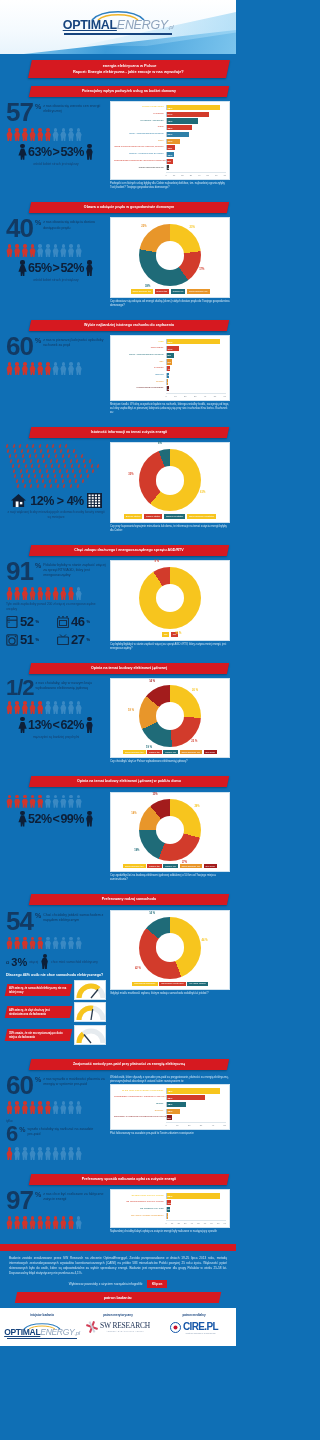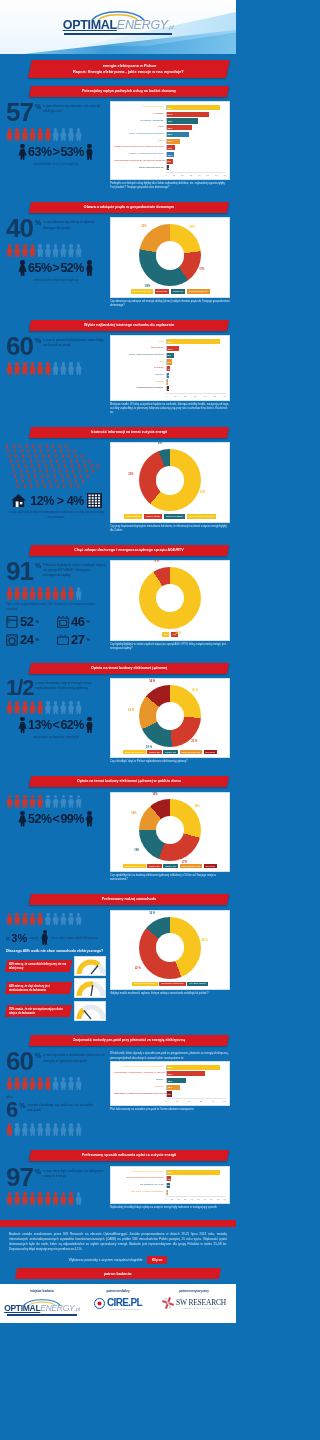--- a/index.html
+++ b/index.html
@@ -875,21 +875,21 @@
                 <span class="appl-num">46</span>
                 <span class="appl-pct">%</span>
               </div>
               <div class="appl-item">
                 <svg viewBox="0 0 12 12" class="appl-ico">
                   <rect x="0.8" y="0.8" width="10.4" height="10.4" rx="1" fill="none" stroke="#13304f" stroke-width="1.2"></rect>
                   <circle cx="6" cy="7" r="3.1" fill="none" stroke="#13304f" stroke-width="1.2"></circle>
                   <circle cx="2.6" cy="2.6" r="0.8" fill="#13304f"></circle>
                   <circle cx="9.4" cy="2.6" r="0.8" fill="#13304f"></circle>
                 </svg>
-                <span class="appl-num">24</span>
+                <span class="appl-num">51</span>
                 <span class="appl-pct">%</span>
               </div>
               <div class="appl-item">
                 <svg viewBox="0 0 12 12" class="appl-ico">
                   <rect x="0.5" y="3" width="11" height="7.5" rx="1" fill="none" stroke="#13304f" stroke-width="1.2"></rect>
                   <line x1="3" y1="0.5" x2="5.5" y2="3" stroke="#13304f" stroke-width="1"></line>
                   <line x1="9" y1="0.5" x2="6.5" y2="3" stroke="#13304f" stroke-width="1"></line>
                 </svg>
                 <span class="appl-num">27</span>
                 <span class="appl-pct">%</span>
@@ -1096,20 +1096,25 @@
         </div>
       </div>
       <div class="section">
         <div style="padding-top: 4px;">
           <div class="banner skew banner-sm">
             <span>Preferowany rodzaj samochodu</span>
           </div>
         </div>
         <div class="row">
           <div class="left">
+            <div class="statline">
+              <span class="bignum">54</span>
+              <span class="pct">%</span>
+              <span class="statdesc">Choć chciałoby jeździć samochodem z napędem elektrycznym</span>
+            </div>
             <div class="people">
               <div class="person p-on">
                 <i></i>
                 <b></b>
               </div>
               <div class="person p-on">
                 <i></i>
                 <b></b>
               </div>
               <div class="person p-on">
@@ -1507,48 +1512,48 @@
       <div class="pcol-t">inicjator badania</div>
       <div class="mini-logo">
         <div class="logo-arc">
           <svg viewBox="0 0 38 9" width="38" height="9">
             <path d="M1 8 C8 1,30 1,37 8" fill="none" stroke="#2f7fc0" stroke-width="1.2"></path>
             <path d="M6 8 C11 4,27 4,32 8" fill="none" stroke="#f0b52a" stroke-width="1"></path>
           </svg>
         </div>
         <div class="logo-txt"><span class="logo-opt">OPTIMAL</span><span class="logo-en">ENERGY</span><span class="logo-pl">.pl</span></div>
         <div class="logo-rule"></div>
-      </div>
-    </div>
-    <div class="pcol">
-      <div class="pcol-t">patron medialny</div>
-      <div style="display:flex;align-items:center;justify-content:center;gap:2px;margin-top:2px">
-        <svg width="11" height="11" viewBox="0 0 11 11">
-          <circle cx="5.5" cy="5.5" r="5" fill="none" stroke="#1757a8" stroke-width="1"></circle>
-          <circle cx="5.5" cy="5.5" r="2" fill="#c8102e"></circle>
-        </svg>
-        <div>
-          <div class="cire">CIRE.PL</div>
-          <div class="cire-sub">Centrum Informacji o Rynku Energii</div>
-        </div>
       </div>
     </div>
     <div class="pcol">
       <div class="pcol-t">patron merytoryczny</div>
       <div style="display:flex;align-items:center;justify-content:center;gap:2px;margin-top:3px">
         <svg width="12" height="12" viewBox="0 0 12 12">
           <g fill="#c8102e" opacity=".8">
             <rect x="5" y="0" width="2" height="12" transform="rotate(20 6 6)"></rect>
             <rect x="0" y="5" width="12" height="2" transform="rotate(20 6 6)"></rect>
           </g>
           <g fill="#ccd3dd" opacity=".9">
             <rect x="5" y="0" width="2" height="12" transform="rotate(-25 6 6)"></rect>
           </g>
         </svg>
         <div>
           <div class="sw-logo">SW RESEARCH</div>
           <div class="sw-sub">AGENCJA BADAŃ RYNKU I OPINII</div>
         </div>
       </div>
     </div>
+    <div class="pcol">
+      <div class="pcol-t">patron medialny</div>
+      <div style="display:flex;align-items:center;justify-content:center;gap:2px;margin-top:2px">
+        <svg width="11" height="11" viewBox="0 0 11 11">
+          <circle cx="5.5" cy="5.5" r="5" fill="none" stroke="#1757a8" stroke-width="1"></circle>
+          <circle cx="5.5" cy="5.5" r="2" fill="#c8102e"></circle>
+        </svg>
+        <div>
+          <div class="cire">CIRE.PL</div>
+          <div class="cire-sub">Centrum Informacji o Rynku Energii</div>
+        </div>
+      </div>
+    </div>
   </div>
 
 </div>
 
 </body></html>

